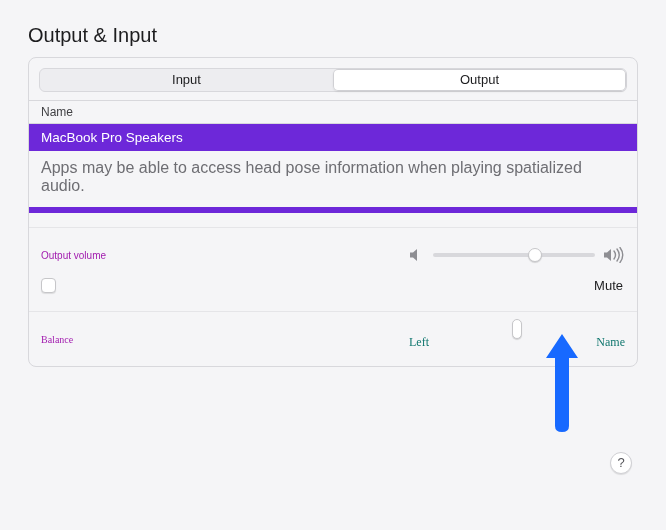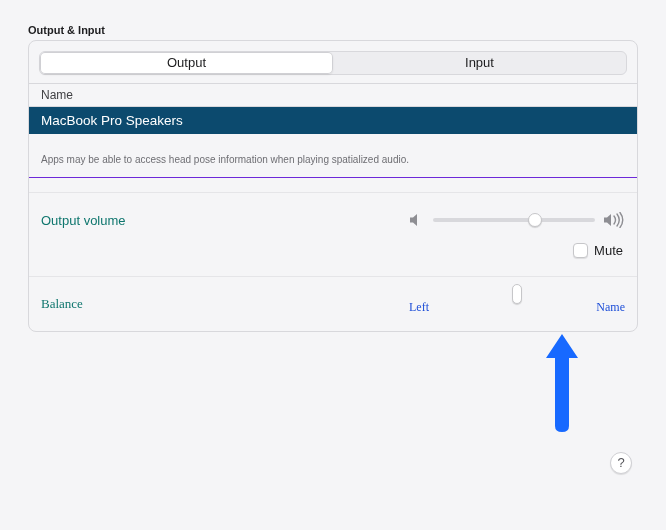--- a/index.html
+++ b/index.html
@@ -10,23 +10,23 @@
     background: #f5f5f7;
     font-family: -apple-system, "Helvetica Neue", Helvetica, Arial, sans-serif;
     font-size: 13px;
     color: #1d1d1f;
     position: relative;
   }
   .container {
     padding: 24px 28px 0 28px;
   }
   .title {
-    font-size: 11px;
-    font-weight: 700;
-    margin-bottom: 4px;
+    font-size: 20px;
+    font-weight: 400;
+    margin-bottom: 10px;
   }
   .panel {
     border: 1px solid #d8d8dc;
     border-radius: 8px;
     background: #ffffff00;
     overflow: hidden;
   }
   
   .segmented-wrap {
     padding: 10px 10px 8px 10px;
@@ -58,46 +58,46 @@
     border-top: 1px solid #d8d8dc;
     border-bottom: 1px solid #d8d8dc;
     padding: 4px 0 4px 0;
     font-size: 12px;
     color: #414144;
   }
   .col-name { width: 300px; padding-left: 12px; }
   .col-type { flex: 1; padding-left: 4px; }
   
   .device-row {
-    background: #0c4a6e;
+    background: #6d28d9;
     color: #fff;
     font-size: 13.5px;
     padding: 6px 12px;
   }
   .note {
-    font-size: 10px;
+    font-size: 16px;
     color: #6e6e73;
-    padding: 20px 12px 12px 12px;
-    border-bottom: 1px solid #6d28d9;
+    padding: 8px 12px 12px 12px;
+    border-bottom: 6px solid #6d28d9;
   }
   
   .slider-block {
     padding: 14px 12px 4px 12px;
     border-top: 1px solid #e5e5e8;
     margin-top: 6px;
   }
   .row {
     display: flex;
     align-items: center;
     min-height: 26px;
   }
   .row .label {
     width: 368px;
-    font-size: 13px;
-    color: #0f766e;
+    font-size: 10px;
+    color: #a21caf;
   }
   .slider-area {
     flex: 1;
     display: flex;
     align-items: center;
     gap: 8px;
   }
   .track {
     position: relative;
     flex: 1;
@@ -113,21 +113,21 @@
     background: #ffffff;
     border: 1px solid #c6c6c9;
     border-radius: 50%;
     transform: translate(-50%, -50%);
     box-shadow: 0 1px 1px rgba(0,0,0,0.15);
   }
   .icon-speaker-low, .icon-speaker-high { display: flex; align-items: center; }
   
   .mute-row {
     display: flex;
-    justify-content: flex-end;
+    justify-content: space-between;
     align-items: center;
     gap: 6px;
     padding-right: 2px;
     margin-top: 10px;
   }
   .checkbox {
     width: 15px;
     height: 15px;
     background: #fff;
     border: 1px solid #c6c6c9;
@@ -166,21 +166,21 @@
     background: #ffffff;
     border: 1px solid #c6c6c9;
     border-radius: 5px;
     transform: translate(-50%, -50%);
     box-shadow: 0 1px 1px rgba(0,0,0,0.15);
   }
   .bal-labels {
     display: flex;
     justify-content: space-between;
     font-size: 12px;
-    color: #1d4ed8;
+    color: #0f766e;
     margin-top: 6px;
   }
   
   .help {
     position: absolute;
     right: 34px;
     top: 452px;
     width: 22px;
     height: 22px;
     border-radius: 50%;
@@ -206,22 +206,22 @@
 </head>
 <body>
 
 <div class="container">
   <div class="title">Output &amp; Input</div>
 
   <div class="panel">
 
     <div class="segmented-wrap panel-inner-top">
       <div class="segmented">
+        <div class="segment">Input</div>
         <div class="segment selected">Output</div>
-        <div class="segment">Input</div>
       </div>
     </div>
 
     <div class="headers">
       <div class="col-name">Name</div>
     </div>
 
     <div class="device-row">MacBook Pro Speakers</div>
 
     <div class="note">Apps may be able to access head pose information when playing spatialized audio.</div>

